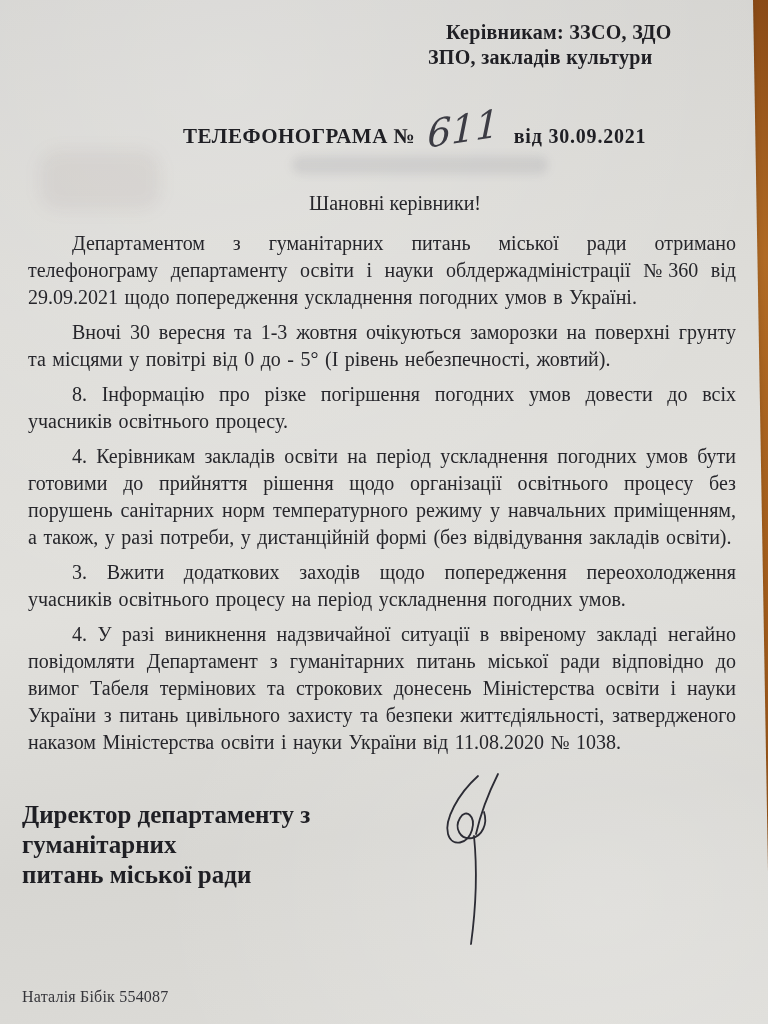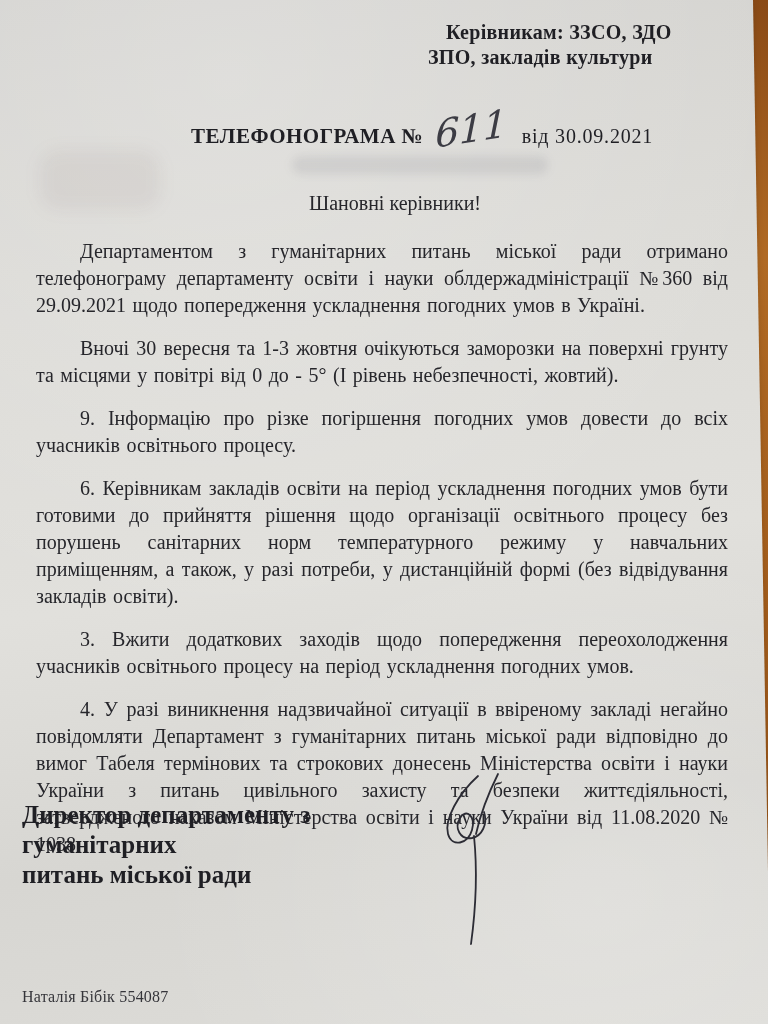--- a/index.html
+++ b/index.html
@@ -64,35 +64,34 @@
     position: absolute;
     left: 183px; top: 114px;
     display: flex;
     align-items: center;
     white-space: nowrap;
   }
   .title-label {
     font-weight: 700;
     font-size: 21px;
     letter-spacing: 0.5px;
-    margin-left: 8px;
   }
   .handwritten-number {
     font-family: "DejaVu Serif", serif;
     font-style: italic;
     font-weight: 400;
     font-size: 38px;
     color: #3c3c44;
     transform: rotate(-9deg) skewX(-10deg);
     margin: 0 14px 0 12px;
     position: relative;
     top: -7px;
   }
   .title-date {
-    font-weight: 400;
+    font-weight: 700;
     font-size: 20px;
     letter-spacing: 0.8px;
   }
 
   .salutation {
     position: absolute;
     left: 0; top: 192px;
     width: 750px;
     text-align: center;
     font-size: 20px;
@@ -103,21 +102,21 @@
   .body-text {
     position: absolute;
     left: 20px; top: 222px;
     width: 724px;
     font-size: 20px;
     line-height: 27px;
     text-align: justify;
     color: #26262b;
     word-spacing: 1.5px;
   }
-  .body-text p { margin: 16px; text-indent: 44px; }
+  .body-text p { margin: 8px; text-indent: 44px; }
 
   .sig-position {
     position: absolute;
     left: 22px; top: 800px;
     width: 410px;
     font-weight: 700;
     font-size: 25px;
     line-height: 30px;
   }
   .sig-name {
@@ -168,22 +167,22 @@
     <span class="title-label">ТЕЛЕФОНОГРАМА №</span>
     <span class="handwritten-number">611</span>
     <span class="title-date">від 30.09.2021</span>
   </div>
 
   <div class="salutation">Шановні керівники!</div>
 
   <div class="body-text">
     <p>Департаментом з гуманітарних питань міської ради отримано телефонограму департаменту освіти і науки облдержадміністрації №360 від 29.09.2021 щодо попередження ускладнення погодних умов в Україні.</p>
     <p>Вночі 30 вересня та 1-3 жовтня очікуються заморозки на поверхні грунту  та місцями у повітрі від 0 до - 5° (І рівень небезпечності, жовтий).</p>
-    <p>9. Інформацію про різке погіршення погодних умов довести до всіх учасників освітнього процесу.</p>
-    <p>6. Керівникам закладів освіти на період ускладнення погодних умов бути готовими до прийняття рішення щодо організації освітнього процесу без порушень санітарних норм температурного режиму у навчальних приміщенням, а також, у разі потреби, у дистанційній формі (без відвідування закладів освіти).</p>
+    <p>8. Інформацію про різке погіршення погодних умов довести до всіх учасників освітнього процесу.</p>
+    <p>4. Керівникам закладів освіти на період ускладнення погодних умов бути готовими до прийняття рішення щодо організації освітнього процесу без порушень санітарних норм температурного режиму у навчальних приміщенням, а також, у разі потреби, у дистанційній формі (без відвідування закладів освіти).</p>
     <p>3. Вжити додаткових заходів щодо попередження переохолодження учасників освітнього процесу на період ускладнення погодних умов.</p>
     <p>4. У разі виникнення надзвичайної ситуації в ввіреному закладі негайно повідомляти Департамент з гуманітарних питань міської ради  відповідно до вимог Табеля термінових та строкових донесень Міністерства освіти і науки України з питань цивільного захисту та безпеки життєдіяльності, затвердженого наказом Міністерства освіти і науки України від 11.08.2020 № 1038.</p>
   </div>
 
   <div class="sig-position">
     <div>Директор департаменту з гуманітарних</div>
     <div>питань міської ради</div>
   </div>
 
   <svg class="sig-mark" viewBox="0 0 92 184" aria-hidden="true">

